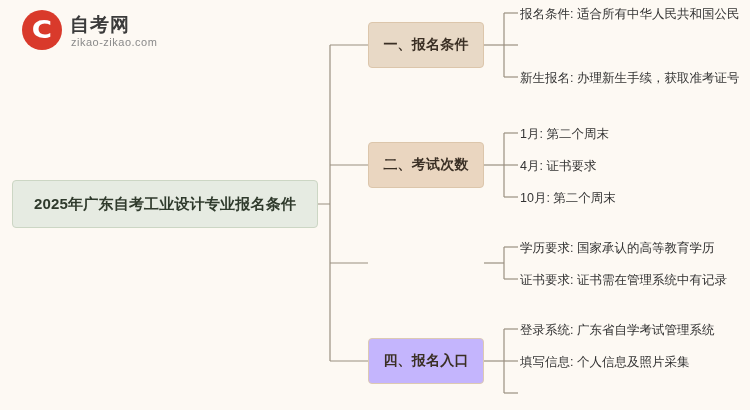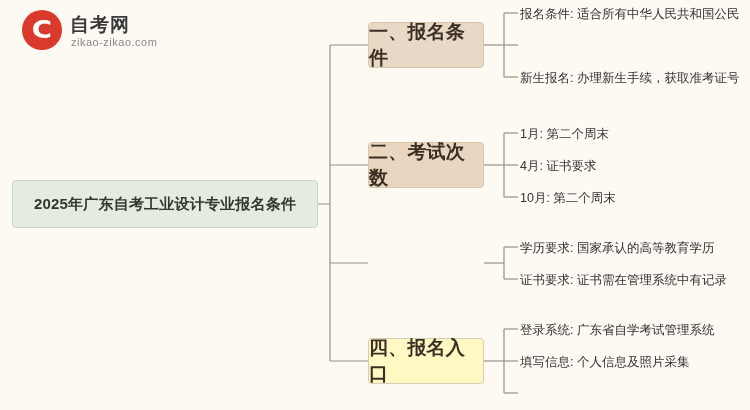--- a/index.html
+++ b/index.html
@@ -101,29 +101,29 @@
     position: absolute;
     width: 116px;
     height: 46px;
     border-radius: 4px;
     display: flex;
     align-items: center;
     justify-content: center;
     box-sizing: border-box;
   }
   .branch .txt {
-    font-size: 19px;
+    font-size: 14px;
     font-weight: bold;
     color: #3a2f24;
     letter-spacing: 0.2px;
   }
   .b1 { left: 368px; top: 22px;  background: #e8d9c6; border: 1px solid #dcc6ab; }
   .b2 { left: 368px; top: 142px; background: #ead6c0; border: 1px solid #dcc6ab; }
   .b3 { left: 368px; top: 240px; background: #f2e6d8; border: 1px solid #e2d2bf; }
-  .b4 { left: 368px; top: 338px; background: #fef9c3; border: 1px solid #ddcab2; }
+  .b4 { left: 368px; top: 338px; background: #c4b5fd; border: 1px solid #ddcab2; }
 
   
   .leaf {
     position: absolute;
     left: 520px;
     font-size: 12.5px;
     color: #333333;
     white-space: nowrap;
     line-height: 16px;
   }

